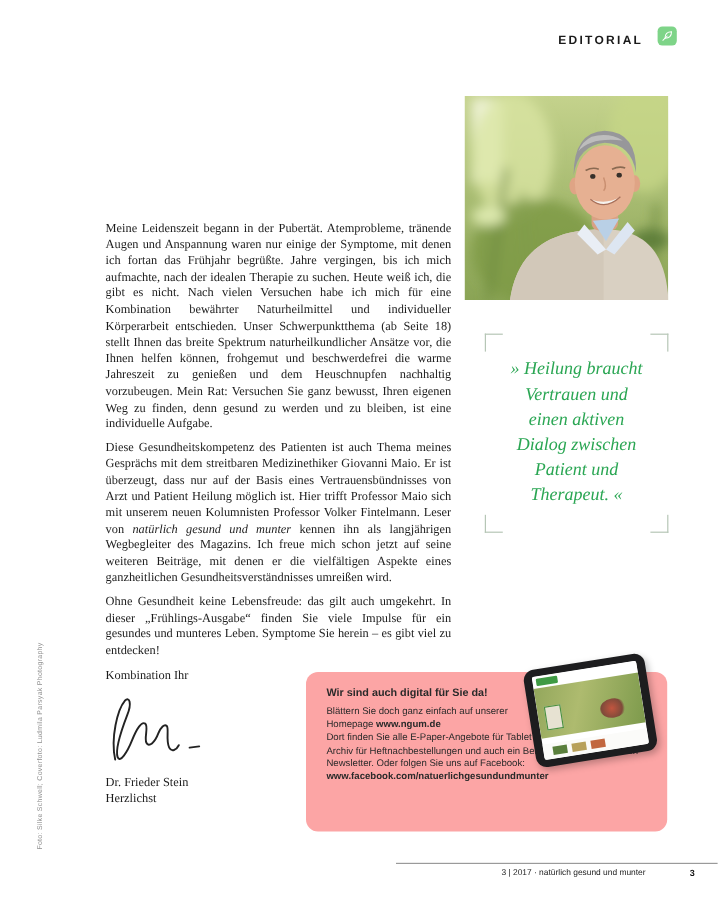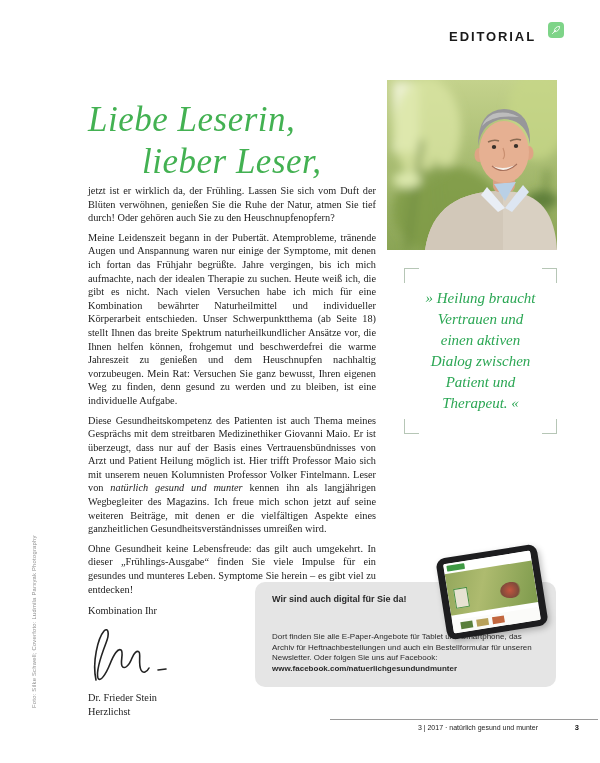--- a/index.html
+++ b/index.html
@@ -8,21 +8,21 @@
 
   
   .credit{position:absolute;left:37px;bottom:55px;transform:rotate(-90deg);
           transform-origin:0 100%;white-space:nowrap;
           font-family:"Liberation Sans",sans-serif;font-size:5.8px;
           letter-spacing:.25px;color:#8f8f8f;}
 
   
   .hdr-label{position:absolute;top:29px;right:64px;
              font-family:"Liberation Sans",sans-serif;font-weight:bold;
-             font-size:13px;letter-spacing:1.9px;color:#1a1a1a;}
+             font-size:10px;letter-spacing:1.9px;color:#1a1a1a;}
   .hdr-icon{position:absolute;top:22px;left:548px;width:16px;height:16px;
             border-radius:4px;background:#7ed488;display:flex;
             align-items:center;justify-content:center;}
 
   
   .title-l1{position:absolute;left:88px;top:100px;font-size:35px;font-style:italic;
             color:#43b152;letter-spacing:.5px;}
   .title-l2{position:absolute;left:142px;top:142px;font-size:35px;font-style:italic;
             color:#43b152;letter-spacing:.5px;}
 
@@ -31,33 +31,33 @@
            font-size:10.3px;line-height:13.6px;text-align:justify;}
   .article p{margin:0 0 6px 0;}
   .article .closing{margin-top:8px;text-align:left;}
   .signature{margin:4px 0 2px -2px;}
   .author{font-size:10.3px;line-height:13.5px;text-align:left;}
 
   
   .photo{position:absolute;left:387px;top:80px;width:170px;height:170px;overflow:hidden;}
 
   
-  .quote-box{position:absolute;left:404px;top:268px;width:153px;height:166px;
+  .quote-box{position:absolute;left:404px;top:278px;width:153px;height:166px;
              display:flex;align-items:center;justify-content:center;}
   .quote-text{font-style:italic;font-size:15px;line-height:21px;color:#2aa653;
               text-align:center;white-space:pre-line;}
   .qb{position:absolute;width:14px;height:14px;}
   .qb.tl{left:0;top:0;border-left:1px solid #b6c6b6;border-top:1px solid #b6c6b6;}
   .qb.tr{right:0;top:0;border-right:1px solid #b6c6b6;border-top:1px solid #b6c6b6;}
   .qb.bl{left:0;bottom:0;border-left:1px solid #b6c6b6;border-bottom:1px solid #b6c6b6;}
   .qb.br{right:0;bottom:0;border-right:1px solid #b6c6b6;border-bottom:1px solid #b6c6b6;}
 
   
-  .dbox{position:absolute;left:255px;top:582px;width:301px;height:105px;
-        background:#e5e5e5;border-radius:10px;
+  .dbox{position:absolute;left:255px;top:560px;width:301px;height:133px;
+        background:#fca5a5;border-radius:10px;
         font-family:"Liberation Sans",sans-serif;color:#2a2a2a;
         padding:0;box-sizing:border-box;}
   .dbox-head{position:absolute;left:17px;top:12px;font-size:9px;font-weight:bold;}
   .dbox-intro{position:absolute;left:17px;top:28px;width:168px;
               font-size:8px;line-height:10.6px;}
   .dbox-body{position:absolute;left:17px;top:50px;width:272px;
              font-size:8px;line-height:10.6px;}
   .dbox b{font-weight:bold;}
 
   
@@ -92,25 +92,22 @@
   <div class="credit">Foto: Silke Schwell; Coverfoto: Ludmila Parsyak Photography</div>
 
   <div class="hdr-label">EDITORIAL</div>
   <div class="hdr-icon">
     <svg width="12" height="12" viewBox="0 0 20 20">
       <path d="M7 13 C7 7 11 4 16 4 C16 9 13 13 7 13 Z" fill="none" stroke="#ffffff" stroke-width="1.4"></path>
       <path d="M4 16 L10 10" stroke="#ffffff" stroke-width="1.4" stroke-linecap="round"></path>
     </svg>
   </div>
 
-  <div class="title-l1">Liebe Leserin,</div>
-  <div class="title-l2">lieber Leser,</div>
 
   <div class="article">
-    <p>jetzt ist er wirklich da, der Frühling. Lassen Sie sich vom Duft der Blüten verwöhnen, genießen Sie die Ruhe der Natur, atmen Sie tief durch! Oder gehören auch Sie zu den Heuschnupfenopfern?</p>
     <p>Meine Leidenszeit begann in der Pubertät. Atemprobleme, tränende Augen und Anspannung waren nur einige der Symptome, mit denen ich fortan das Frühjahr begrüßte. Jahre vergingen, bis ich mich aufmachte, nach der idealen Therapie zu suchen. Heute weiß ich, die gibt es nicht. Nach vielen Versuchen habe ich mich für eine Kombination bewährter Naturheilmittel und individueller Körperarbeit entschieden. Unser Schwerpunktthema (ab Seite 18) stellt Ihnen das breite Spektrum naturheilkundlicher Ansätze vor, die Ihnen helfen können, frohgemut und beschwerdefrei die warme Jahreszeit zu genießen und dem Heuschnupfen nachhaltig vorzubeugen. Mein Rat: Versuchen Sie ganz bewusst, Ihren eigenen Weg zu finden, denn gesund zu werden und zu bleiben, ist eine individuelle Aufgabe.</p>
     <p><span>Diese Gesundheitskompetenz des Patienten ist auch Thema meines Gesprächs mit dem streitbaren Medizinethiker Giovanni Maio. Er ist überzeugt, dass nur auf der Basis eines Vertrauensbündnisses von Arzt und Patient Heilung möglich ist. Hier trifft Professor Maio sich mit unserem neuen Kolumnisten Professor Volker Fintelmann. Leser von </span><em>natürlich gesund und munter</em><span> kennen ihn als langjährigen Wegbegleiter des Magazins. Ich freue mich schon jetzt auf seine weiteren Beiträge, mit denen er die vielfältigen Aspekte eines ganzheitlichen Gesundheitsverständnisses umreißen wird.</span></p>
     <p>Ohne Gesundheit keine Lebensfreude: das gilt auch umgekehrt. In dieser „Frühlings-Ausgabe“ finden Sie viele Impulse für ein gesundes und munteres Leben. Symptome Sie herein – es gibt viel zu entdecken!</p>
     <p class="closing">Kombination Ihr</p>
     <div class="signature">
       <svg width="92" height="62" viewBox="0 0 92 62">
         <path d="M10,56 C6,38 12,14 18,7 C22,3 24,9 20,19 C15,32 10,48 12,54 C14,59 20,50 24,40 C28,30 32,24 35,26 C38,28 34,38 36,42 C38,46 43,42 46,34 C48,29 51,26 53,28 C55,30 52,40 55,46 C57,50 61,48 63,44" stroke="#232323" fill="none" stroke-width="1.6" stroke-linecap="round"></path>
         <path d="M72,46 L80,45" stroke="#232323" stroke-width="1.6" stroke-linecap="round"></path>
       </svg>
     </div>
@@ -170,20 +167,24 @@
     <div class="quote-text">» Heilung braucht
 Vertrauen und
 einen aktiven
 Dialog zwischen
 Patient und
 Therapeut. «</div>
   </div>
 
   <div class="dbox">
     <div class="dbox-head">Wir sind auch digital für Sie da!</div>
+    <div class="dbox-intro">
+      <span>Blättern Sie doch ganz einfach auf unserer</span><br>
+      <span>Homepage </span><b>www.ngum.de</b>
+    </div>
     <div class="dbox-body">
       <span>Dort finden Sie alle E-Paper-Angebote für Tablet und Smartphone, das Archiv für Heftnachbestellungen und auch ein Bestellformular für unseren Newsletter. Oder folgen Sie uns auf Facebook:</span><br>
       <b>www.facebook.com/natuerlichgesundundmunter</b>
     </div>
   </div>
 
   <div class="tablet">
     <div class="tab-screen">
       <div class="tab-bar">
         <div class="tab-logo"></div>

